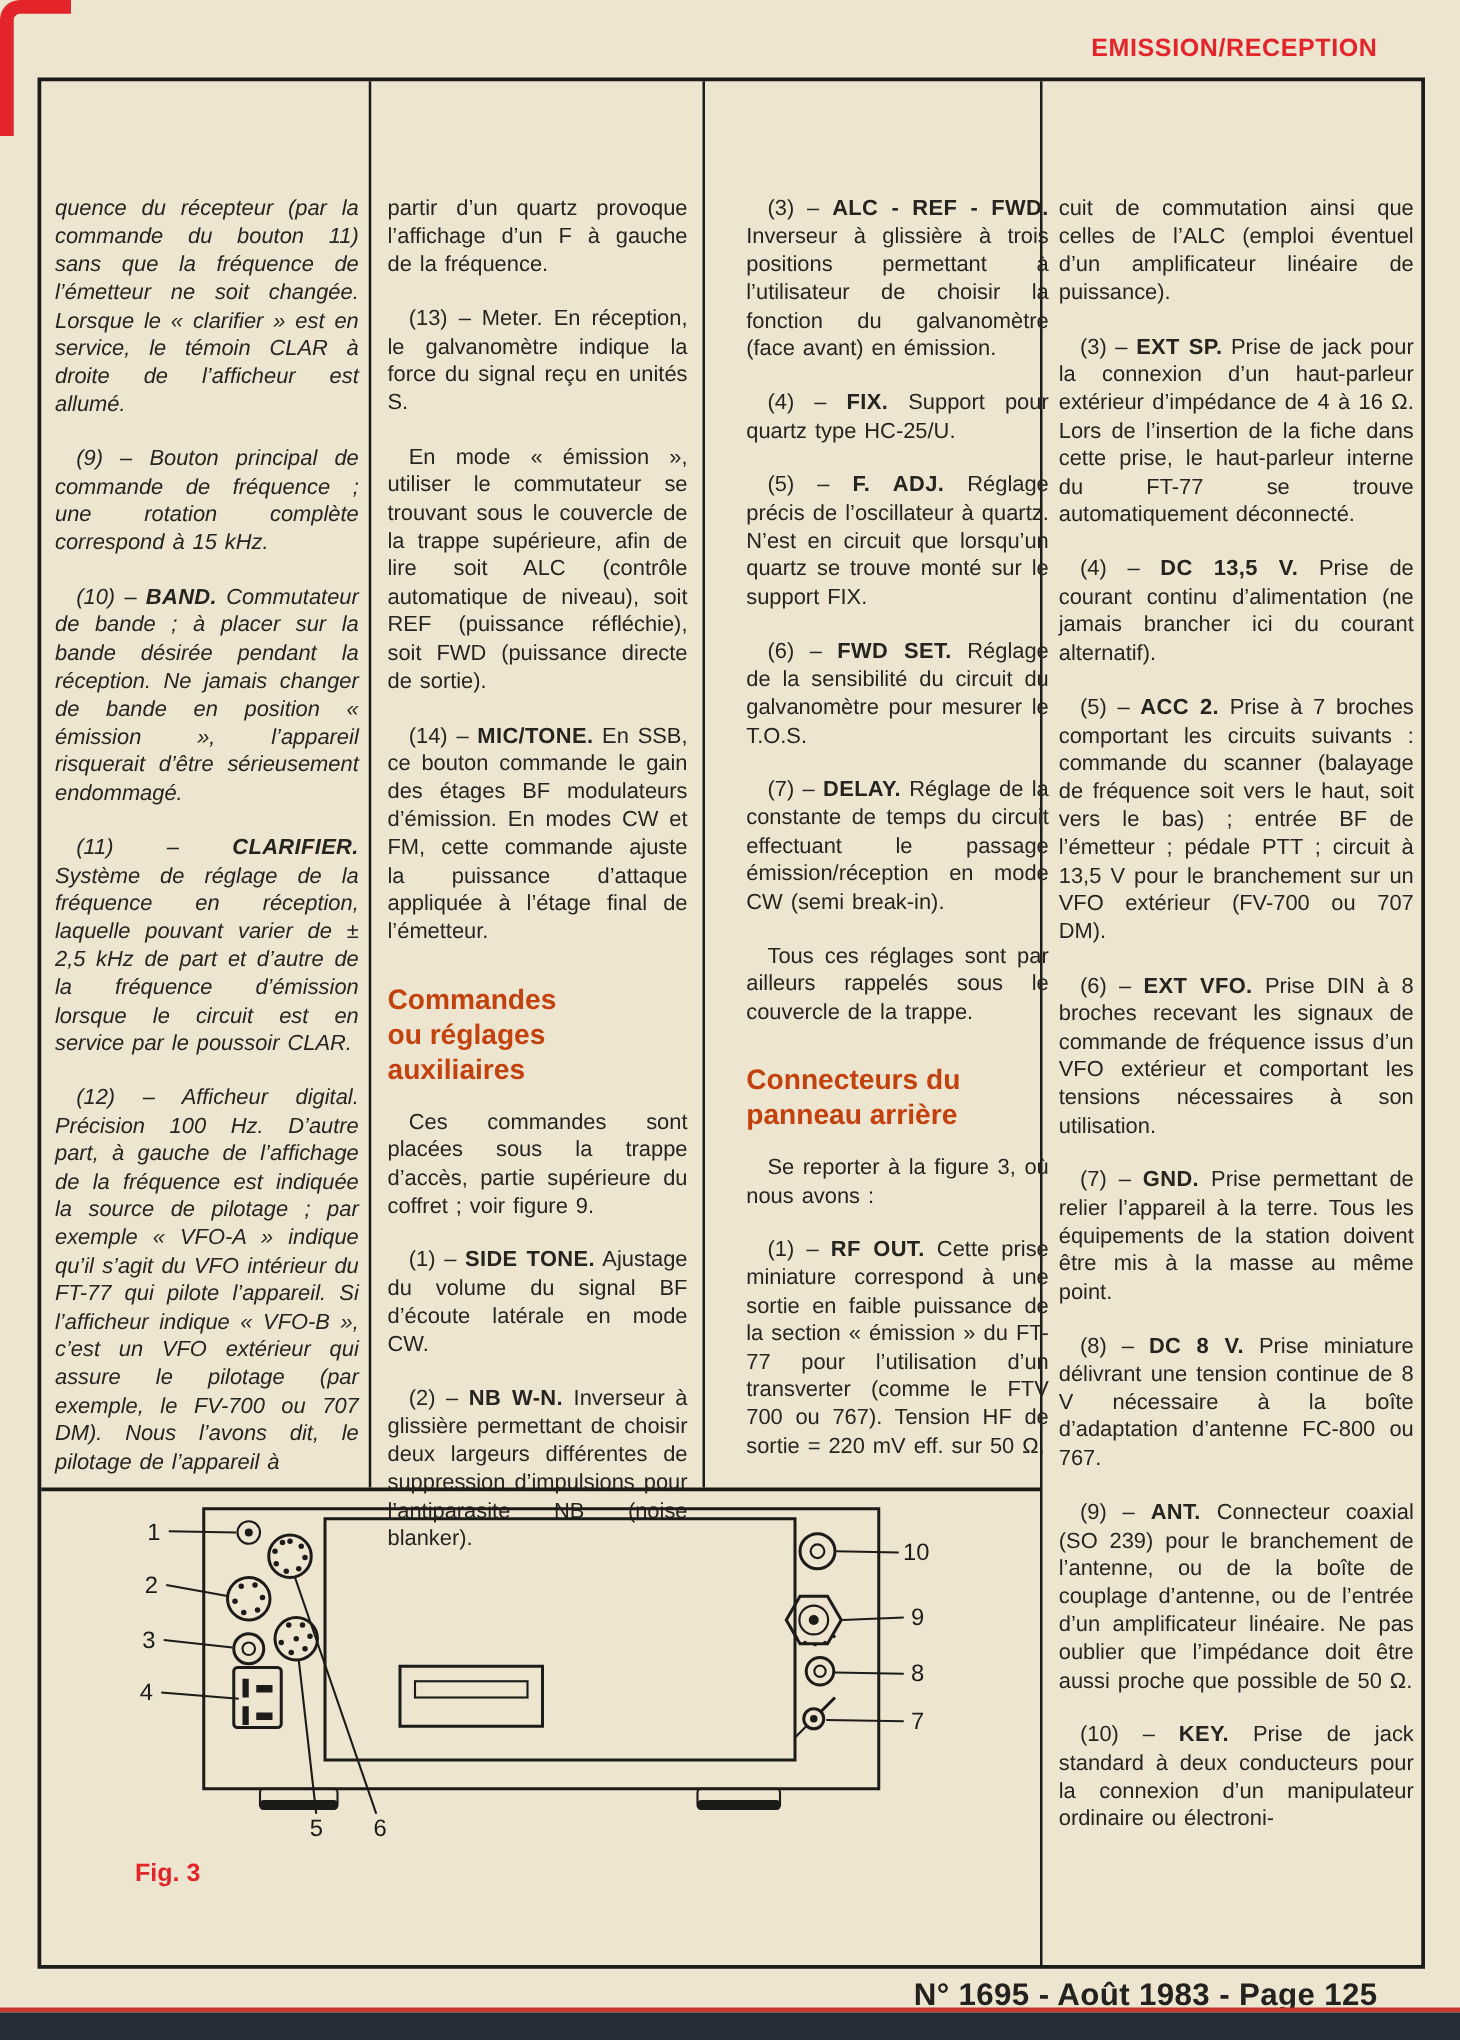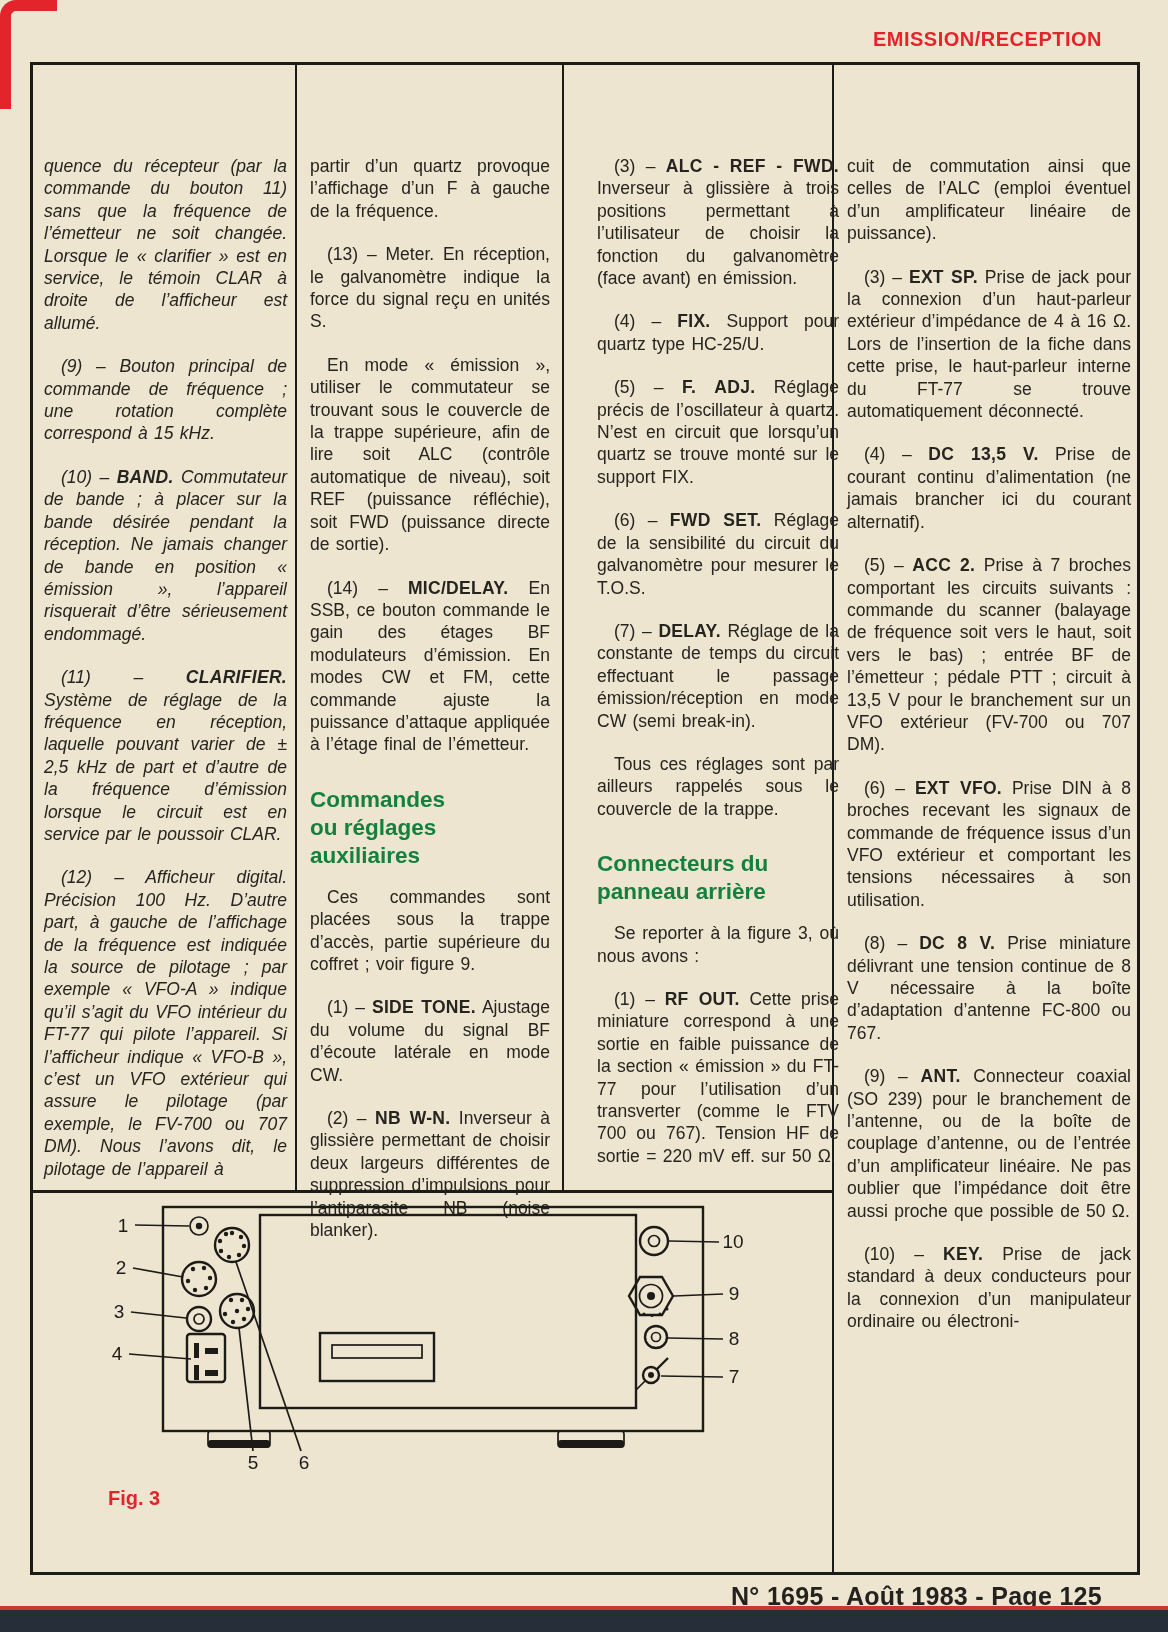--- a/index.html
+++ b/index.html
@@ -34,21 +34,21 @@
   }
   .col1{left:11px;width:243px;font-style:italic;}
   .col2{left:277px;width:240px;}
   .col3{left:564px;width:242px;}
   .col4{left:814px;width:284px;}
   .para{margin:0;}
   .para + .para{margin-top:21px;}
   .para.indent{text-indent:17px;}
   .para b{letter-spacing:.3px;}
   .col-heading{
-    font-size:22.5px;line-height:28px;font-weight:bold;color:#15803d;
+    font-size:22.5px;line-height:28px;font-weight:bold;color:#c2410c;
     margin:30px 0 16px 0;text-align:left;word-spacing:normal;
   }
   .figure-area{position:absolute;left:0;top:1128px;width:799px;height:379px;}
   .figure-area svg{display:block;}
   .fig-line{stroke:#1c1b18;stroke-width:2.4;fill:none;}
   .fig-thin{stroke:#1c1b18;stroke-width:1.7;fill:none;}
   .fig-fill{fill:#1c1b18;}
   .fig-num{font-size:19px;fill:#1c1b18;}
   .fig-label{font-size:20px;font-weight:bold;fill:#e3242b;}
   .page-footer{
@@ -75,21 +75,21 @@
       <p class="para">quence du récepteur (par la commande du bouton 11) sans que la fréquence de l’émetteur ne soit changée. Lorsque le « clarifier » est en service, le témoin CLAR à droite de l’afficheur est allumé.</p>
       <p class="para indent">(9) – Bouton principal de commande de fréquence ; une rotation complète correspond à 15 kHz.</p>
       <p class="para indent">(10) – <b>BAND.</b> Commutateur de bande ; à placer sur la bande désirée pendant la réception. Ne jamais changer de bande en position « émission », l’appareil risquerait d’être sérieusement endommagé.</p>
       <p class="para indent">(11) – <b>CLARIFIER.</b> Système de réglage de la fréquence en réception, laquelle pouvant varier de ± 2,5 kHz de part et d’autre de la fréquence d’émission lorsque le circuit est en service par le poussoir CLAR.</p>
       <p class="para indent">(12) – Afficheur digital. Précision 100 Hz. D’autre part, à gauche de l’affichage de la fréquence est indiquée la source de pilotage ; par exemple « VFO-A » indique qu’il s’agit du VFO intérieur du FT-77 qui pilote l’appareil. Si l’afficheur indique « VFO-B », c’est un VFO extérieur qui assure le pilotage (par exemple, le FV-700 ou 707 DM). Nous l’avons dit, le pilotage de l’appareil à</p>
     </div>
   <div class="col col2">
       <p class="para">partir d’un quartz provoque l’affichage d’un F à gauche de la fréquence.</p>
       <p class="para indent">(13) – Meter. En réception, le galvanomètre indique la force du signal reçu en unités S.</p>
       <p class="para indent">En mode « émission », utiliser le commutateur se trouvant sous le couvercle de la trappe supérieure, afin de lire soit ALC (contrôle automatique de niveau), soit REF (puissance réfléchie), soit FWD (puissance directe de sortie).</p>
-      <p class="para indent">(14) – <b>MIC/DELAY.</b> En SSB, ce bouton commande le gain des étages BF modulateurs d’émission. En modes CW et FM, cette commande ajuste la puissance d’attaque appliquée à l’étage final de l’émetteur.</p>
+      <p class="para indent">(14) – <b>MIC/TONE.</b> En SSB, ce bouton commande le gain des étages BF modulateurs d’émission. En modes CW et FM, cette commande ajuste la puissance d’attaque appliquée à l’étage final de l’émetteur.</p>
       <div class="col-heading">Commandes<br>ou réglages<br>auxiliaires</div>
       <p class="para indent">Ces commandes sont placées sous la trappe d’accès, partie supérieure du coffret ; voir figure 9.</p>
       <p class="para indent">(1) – <b>SIDE TONE.</b> Ajustage du volume du signal BF d’écoute latérale en mode CW.</p>
       <p class="para indent">(2) – <b>NB W-N.</b> Inverseur à glissière permettant de choisir deux largeurs différentes de suppression d’impulsions pour l’antiparasite NB (noise blanker).</p>
     </div>
   <div class="col col3">
       <p class="para indent">(3) – <b>ALC - REF - FWD.</b> Inverseur à glissière à trois positions permettant à l’utilisateur de choisir la fonction du galvanomètre (face avant) en émission.</p>
       <p class="para indent">(4) – <b>FIX.</b> Support pour quartz type HC-25/U.</p>
       <p class="para indent">(5) – <b>F. ADJ.</b> Réglage précis de l’oscillateur à quartz. N’est en circuit que lorsqu’un quartz se trouve monté sur le support FIX.</p>
       <p class="para indent">(6) – <b>FWD SET.</b> Réglage de la sensibilité du circuit du galvanomètre pour mesurer le T.O.S.</p>
@@ -98,20 +98,21 @@
       <div class="col-heading">Connecteurs du<br>panneau arrière</div>
       <p class="para indent">Se reporter à la figure 3, où nous avons :</p>
       <p class="para indent">(1) – <b>RF OUT.</b> Cette prise miniature correspond à une sortie en faible puissance de la section « émission » du FT-77 pour l’utilisation d’un transverter (comme le FTV 700 ou 767). Tension HF de sortie = 220 mV eff. sur 50 Ω.</p>
     </div>
   <div class="col col4">
       <p class="para">cuit de commutation ainsi que celles de l’ALC (emploi éventuel d’un amplificateur linéaire de puissance).</p>
       <p class="para indent">(3) – <b>EXT SP.</b> Prise de jack pour la connexion d’un haut-parleur extérieur d’impédance de 4 à 16 Ω. Lors de l’insertion de la fiche dans cette prise, le haut-parleur interne du FT-77 se trouve automatiquement déconnecté.</p>
       <p class="para indent">(4) – <b>DC 13,5 V.</b> Prise de courant continu d’alimentation (ne jamais brancher ici du courant alternatif).</p>
       <p class="para indent">(5) – <b>ACC 2.</b> Prise à 7 broches comportant les circuits suivants : commande du scanner (balayage de fréquence soit vers le haut, soit vers le bas) ; entrée BF de l’émetteur ; pédale PTT ; circuit à 13,5 V pour le branchement sur un VFO extérieur (FV-700 ou 707 DM).</p>
       <p class="para indent">(6) – <b>EXT VFO.</b> Prise DIN à 8 broches recevant les signaux de commande de fréquence issus d’un VFO extérieur et comportant les tensions nécessaires à son utilisation.</p>
+      <p class="para indent">(7) – <b>GND.</b> Prise permettant de relier l’appareil à la terre. Tous les équipements de la station doivent être mis à la masse au même point.</p>
       <p class="para indent">(8) – <b>DC 8 V.</b> Prise miniature délivrant une tension continue de 8 V nécessaire à la boîte d’adaptation d’antenne FC-800 ou 767.</p>
       <p class="para indent">(9) – <b>ANT.</b> Connecteur coaxial (SO 239) pour le branchement de l’antenne, ou de la boîte de couplage d’antenne, ou de l’entrée d’un amplificateur linéaire. Ne pas oublier que l’impédance doit être aussi proche que possible de 50 Ω.</p>
       <p class="para indent">(10) – <b>KEY.</b> Prise de jack standard à deux conducteurs pour la connexion d’un manipulateur ordinaire ou électroni-</p>
     </div>
 
   <div class="figure-area">
     <svg width="799" height="379" viewBox="0 0 799 379">
 
       <rect class="fig-line" x="130" y="14" width="540" height="224"></rect>
       <rect class="fig-line" x="227" y="22" width="376" height="193"></rect>

